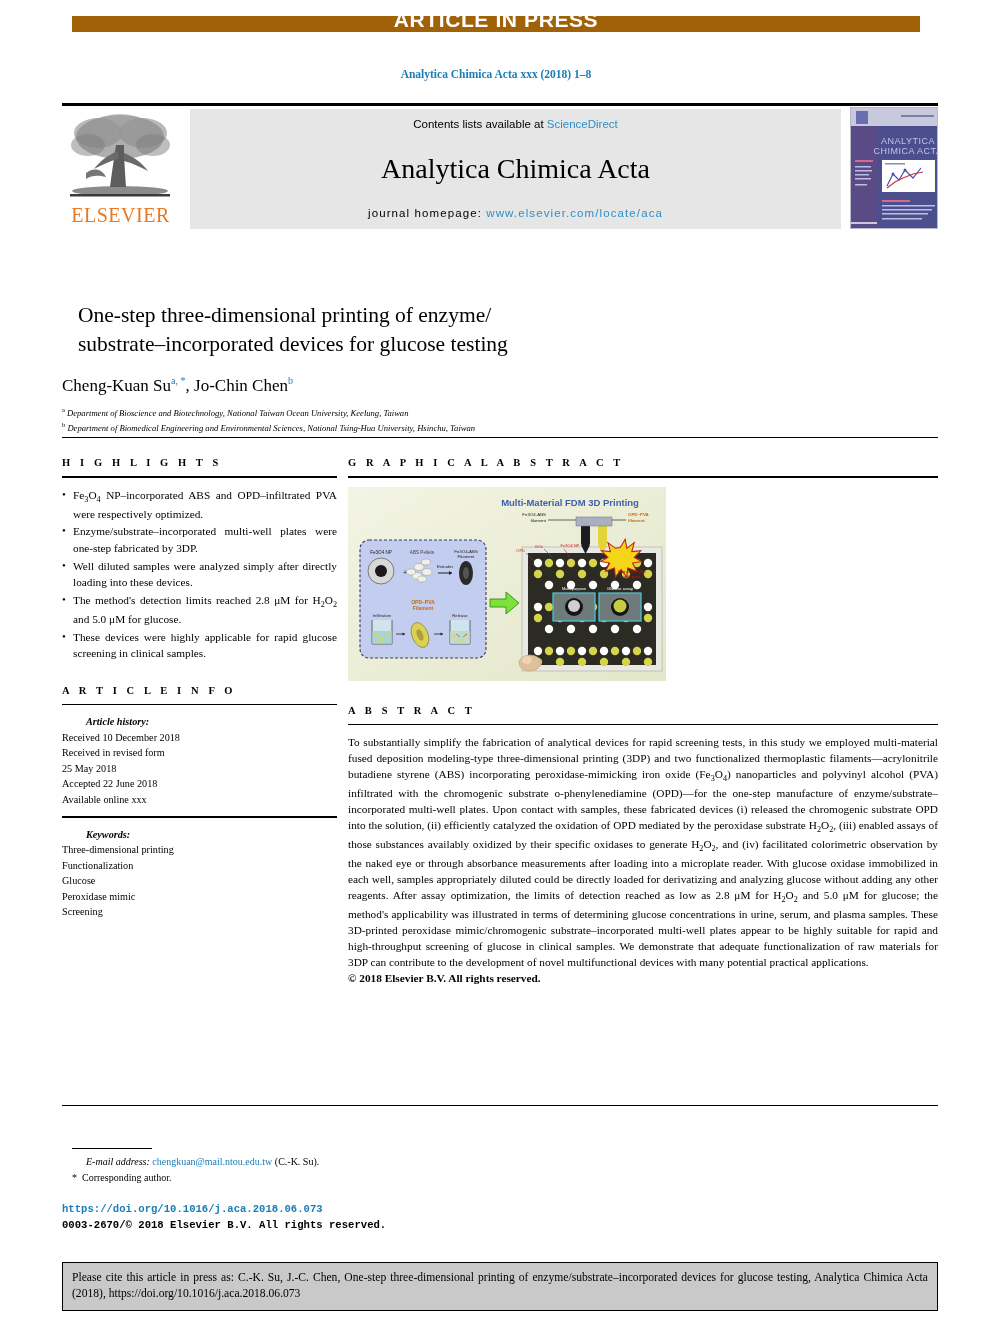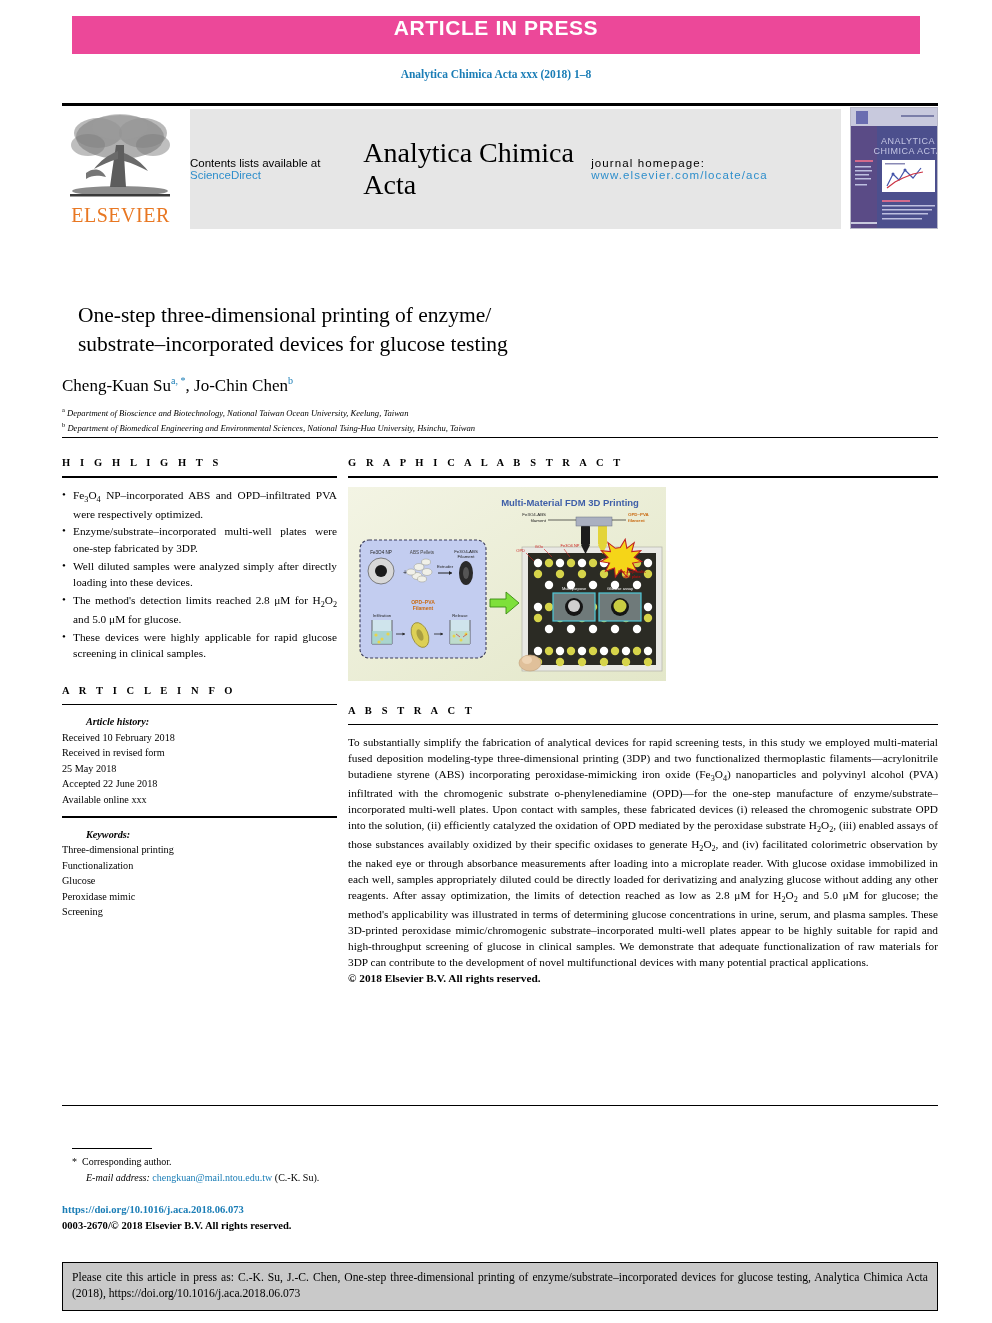--- a/index.html
+++ b/index.html
@@ -12,23 +12,23 @@
     position: relative;
     font-family: "Liberation Serif", serif;
     color: #000;
     overflow: hidden;
   }
 
   
   .aip-bar {
     position: absolute;
     left: 72px; top: 16px;
-    width: 848px; height: 38px;
-    background: #ec4899;
-    display: flex; align-items: flex-start; justify-content: center;
+    width: 848px; height: 16px;
+    background: #a16207;
+    display: flex; align-items: flex-end; justify-content: center;
   }
   .aip-bar .txt {
     font-family: "Liberation Sans", sans-serif;
     font-weight: bold;
     font-size: 21px;
     letter-spacing: 0.6px;
     color: #ffffff;
   }
 
   
@@ -63,21 +63,21 @@
     font-family: "Liberation Serif", serif;
     font-size: 20px;
     letter-spacing: 0.5px;
     color: #e87722;
   }
   .center-panel {
     position: absolute;
     left: 128px; top: 6px;
     width: 651px; height: 120px;
     background: #e6e6e6;
-    display: flex; flex-direction: row;
+    display: flex; flex-direction: column;
     align-items: center; justify-content: space-between;
     padding: 9px 0 10px 0;
   }
   .contents-line {
     font-family: "Liberation Sans", sans-serif;
     font-size: 11.5px;
     color: #000;
   }
   .contents-line .sd { color: #2e8ecb; }
   .journal-title {
@@ -212,21 +212,21 @@
     position: absolute; left: 72px; top: 1154px; width: 560px;
     font-family: "Liberation Serif", serif;
     font-size: 10px;
     line-height: 1.62;
   }
   .footnotes .star { margin-right: 5px; }
   .footnotes .lbl { font-style: italic; }
   .link { color: #1a7db6; }
   .doi-block {
     position: absolute; left: 62px; top: 1202px;
-    font-family: Liberation Serif, serif;
+    font-family: Liberation Mono, monospace;
     font-size: 10.6px;
     line-height: 1.5;
   }
   .doi-block .doi { color: #1a7db6; font-weight: bold; }
   .doi-block .issn { font-weight: bold; }
 
   
   .cite-box {
     position: absolute;
     left: 62px; top: 1262px;
@@ -342,21 +342,21 @@
     <li>The method's detection limits reached 2.8 μM for H<sub>2</sub>O<sub>2</sub> and 5.0 μM for glucose.</li>
     <li>These devices were highly applicable for rapid glucose screening in clinical samples.</li>
   </ul>
 
   <div style="height:22px"></div>
   <div class="sec-head">A R T I C L E   I N F O</div>
   <div class="sec-rule"></div>
 
   <div class="info-block">
     <div class="it">Article history:</div>
-    <div>Received 10 February 2018</div>
+    <div>Received 10 December 2018</div>
     <div>Received in revised form</div>
     <div>25 May 2018</div>
     <div>Accepted 22 June 2018</div>
     <div>Available online xxx</div>
   </div>
 
   <div class="sec-rule-thin"></div>
 
   <div class="info-block">
     <div class="it">Keywords:</div>
@@ -575,28 +575,28 @@
     glucose in clinical samples. We demonstrate that adequate functionalization of raw materials for 3DP can
     contribute to the development of novel multifunctional devices with many potential practical applications.
   </div>
   <div class="copyright-line">© 2018 Elsevier B.V. All rights reserved.</div>
 </div>
 
 <div class="rule-bottom"></div>
 <div class="fn-rule"></div>
 
 <div class="footnotes">
-  <div>
-    <span class="star">*</span><span>Corresponding author.</span>
-  </div>
   <div style="padding-left:14px">
     <span class="lbl">E-mail address:</span>
     <span class="link">chengkuan@mail.ntou.edu.tw</span>
     <span>(C.-K. Su).</span>
   </div>
+  <div>
+    <span class="star">*</span><span>Corresponding author.</span>
+  </div>
 </div>
 
 <div class="doi-block">
   <div class="doi">https://doi.org/10.1016/j.aca.2018.06.073</div>
   <div class="issn">0003-2670/© 2018 Elsevier B.V. All rights reserved.</div>
 </div>
 
 <div class="cite-box">
   <span>Please cite this article in press as: C.-K. Su, J.-C. Chen, One-step three-dimensional printing of enzyme/substrate–incorporated devices for glucose testing, Analytica Chimica Acta (2018), https://doi.org/10.1016/j.aca.2018.06.073</span>
 </div>

